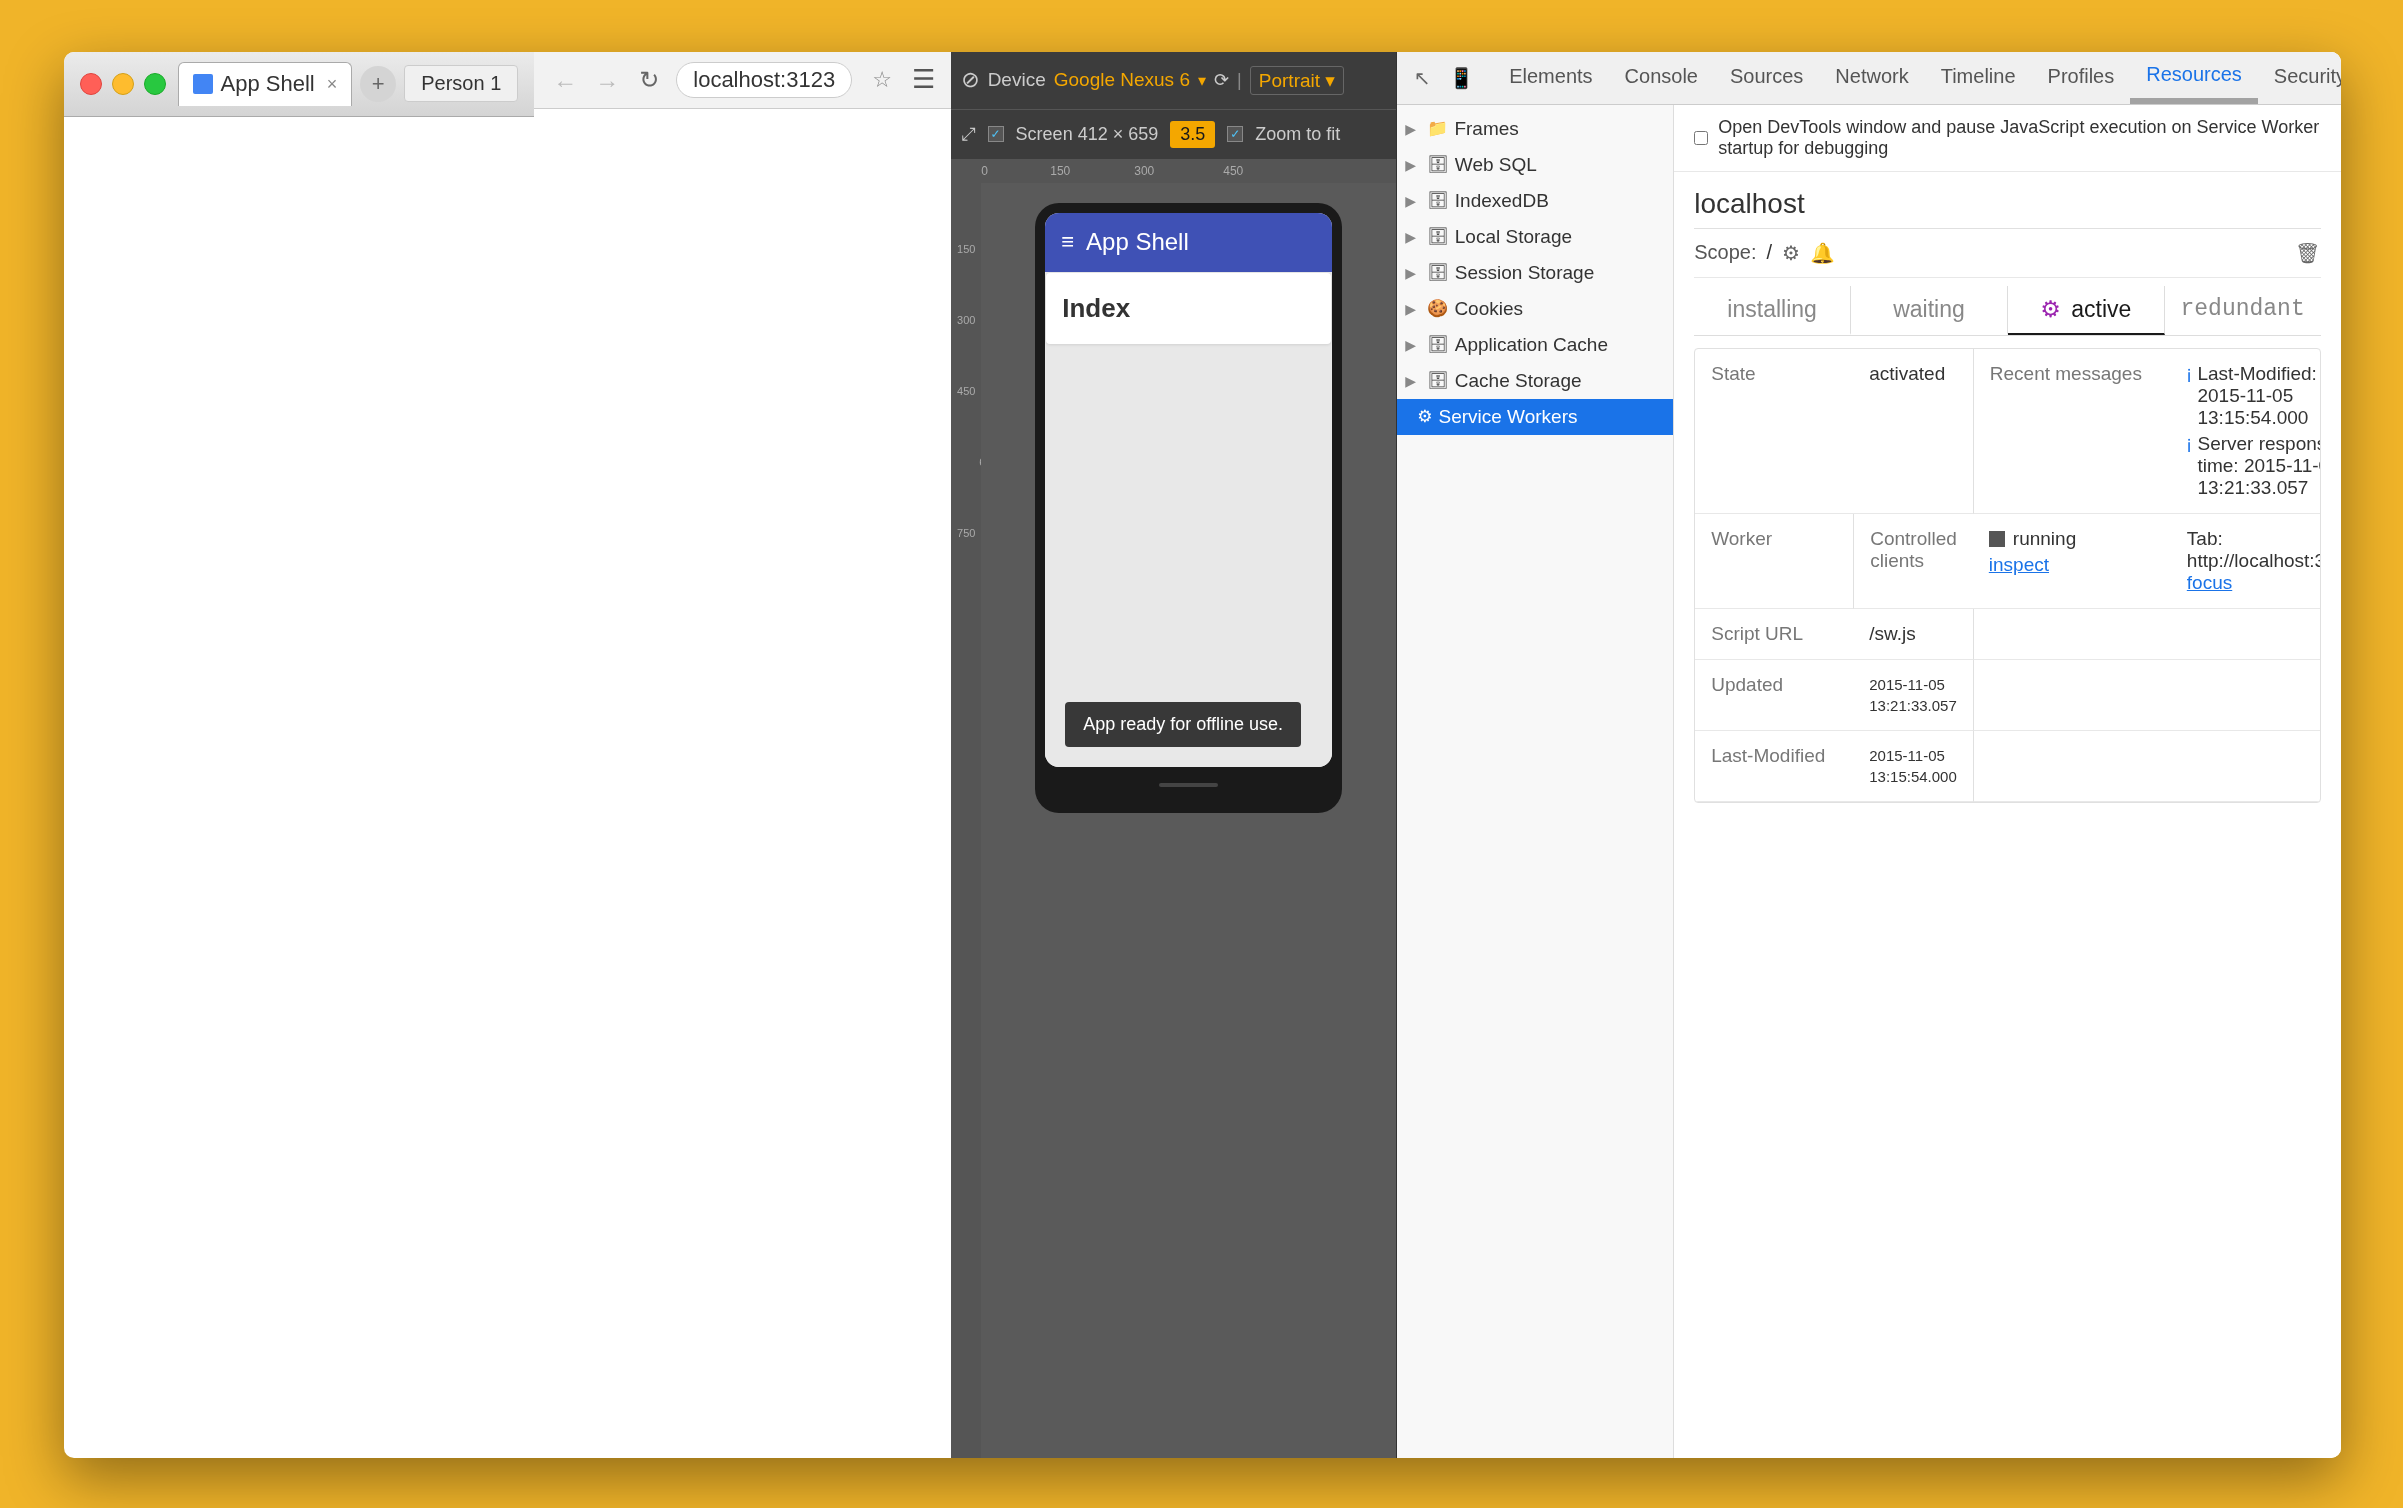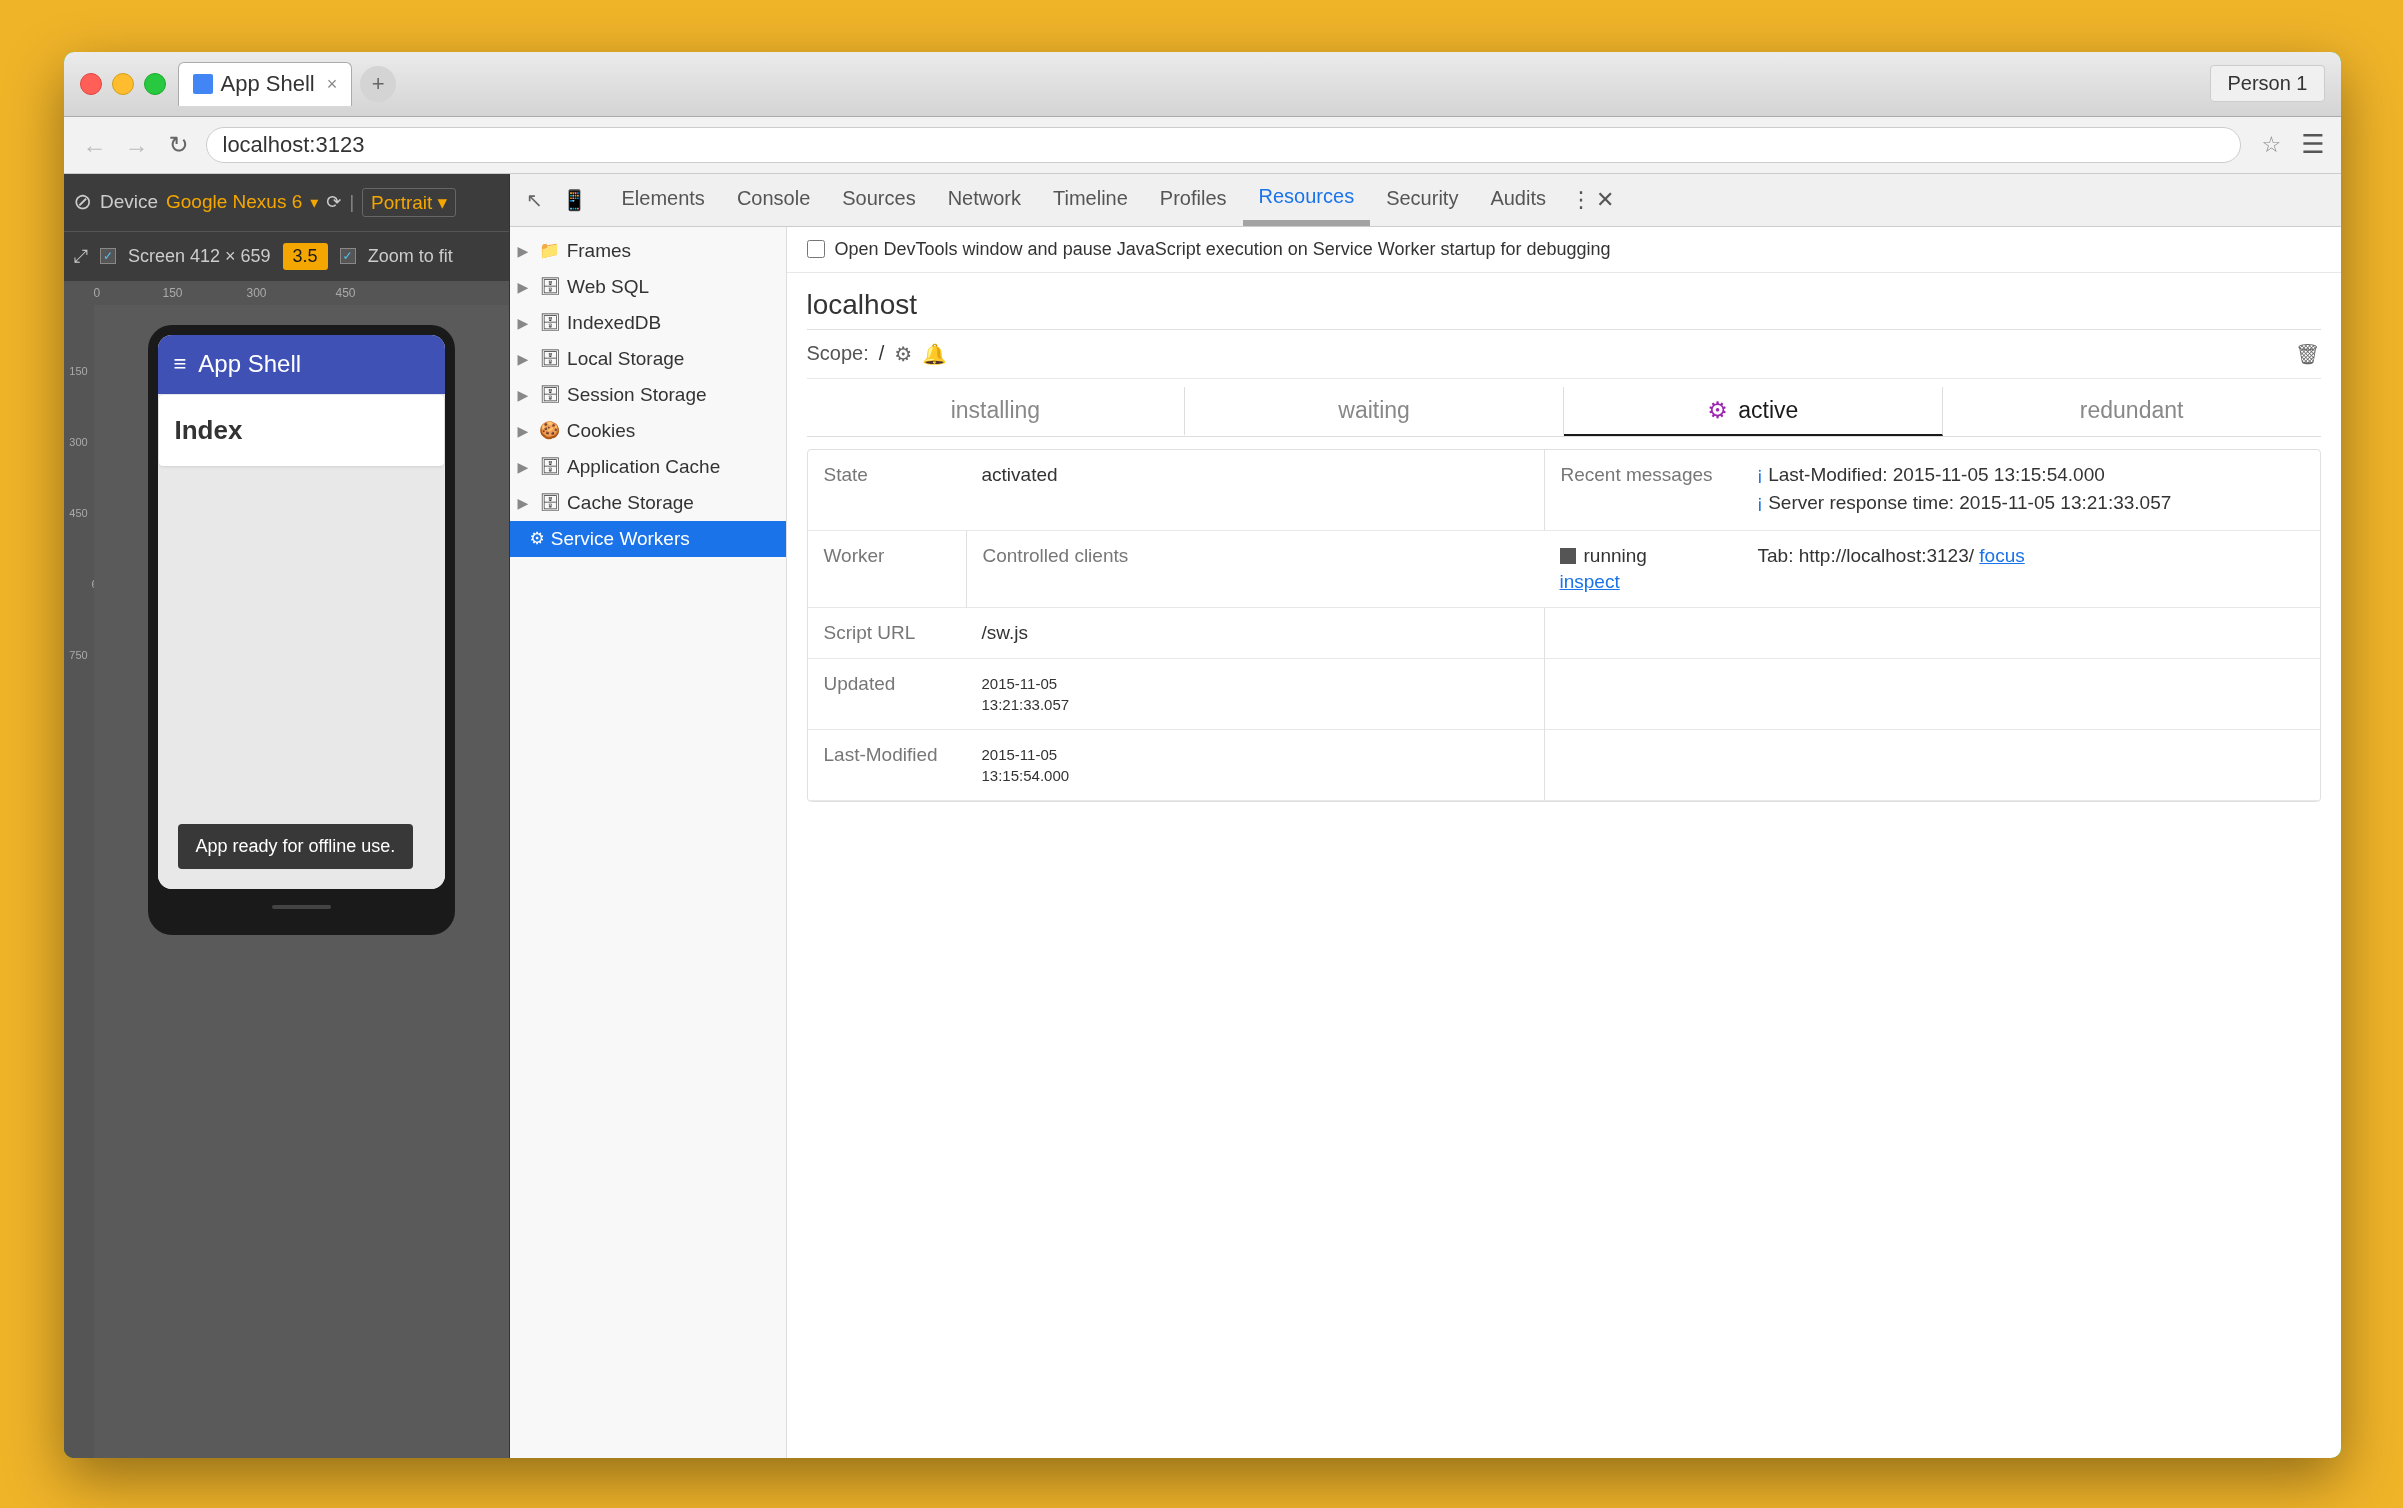--- a/index.html
+++ b/index.html
@@ -10,25 +10,25 @@
       display: flex;
       align-items: center;
       justify-content: center;
       font-family: -apple-system, BlinkMacSystemFont, 'Helvetica Neue', sans-serif;
     }
 
     
     .mac-window {
       width: 2277px;
       height: 1406px;
-      background: #22c55e;
+      background: #ffffff;
       border-radius: 10px;
       box-shadow: 0 20px 59px rgba(0,0,0,0.4);
       display: flex;
-      flex-direction: column;
+      flex-direction: row;
       overflow: hidden;
     }
 
     
     .title-bar {
       height: 65px;
       background: linear-gradient(to bottom, #ebebeb, #d4d4d4);
       border-bottom: 1px solid #aaa;
       display: flex;
       align-items: center;
@@ -433,21 +433,21 @@
     .sw-status-tab {
       flex: 1;
       text-align: center;
       padding: 10px 0;
       font-size: 23px;
       color: #888;
       border-bottom: 2px solid transparent;
       cursor: pointer;
       border-right: 1px solid #ddd;
     }
-    .sw-status-tab:last-child { border-right: none; }
+    .sw-status-tab:last-child { border-right: none; font-family: Liberation Mono, monospace; }
     .sw-status-tab.active {
       color: #1a1a1a;
       border-bottom: 2px solid #1a1a1a;
     }
     .active-dot { color: #9c27b0; margin-right: 4px; }
 
     
     .sw-info-grid {
       display: grid;
       grid-template-columns: 158px 1fr 198px 1fr;

